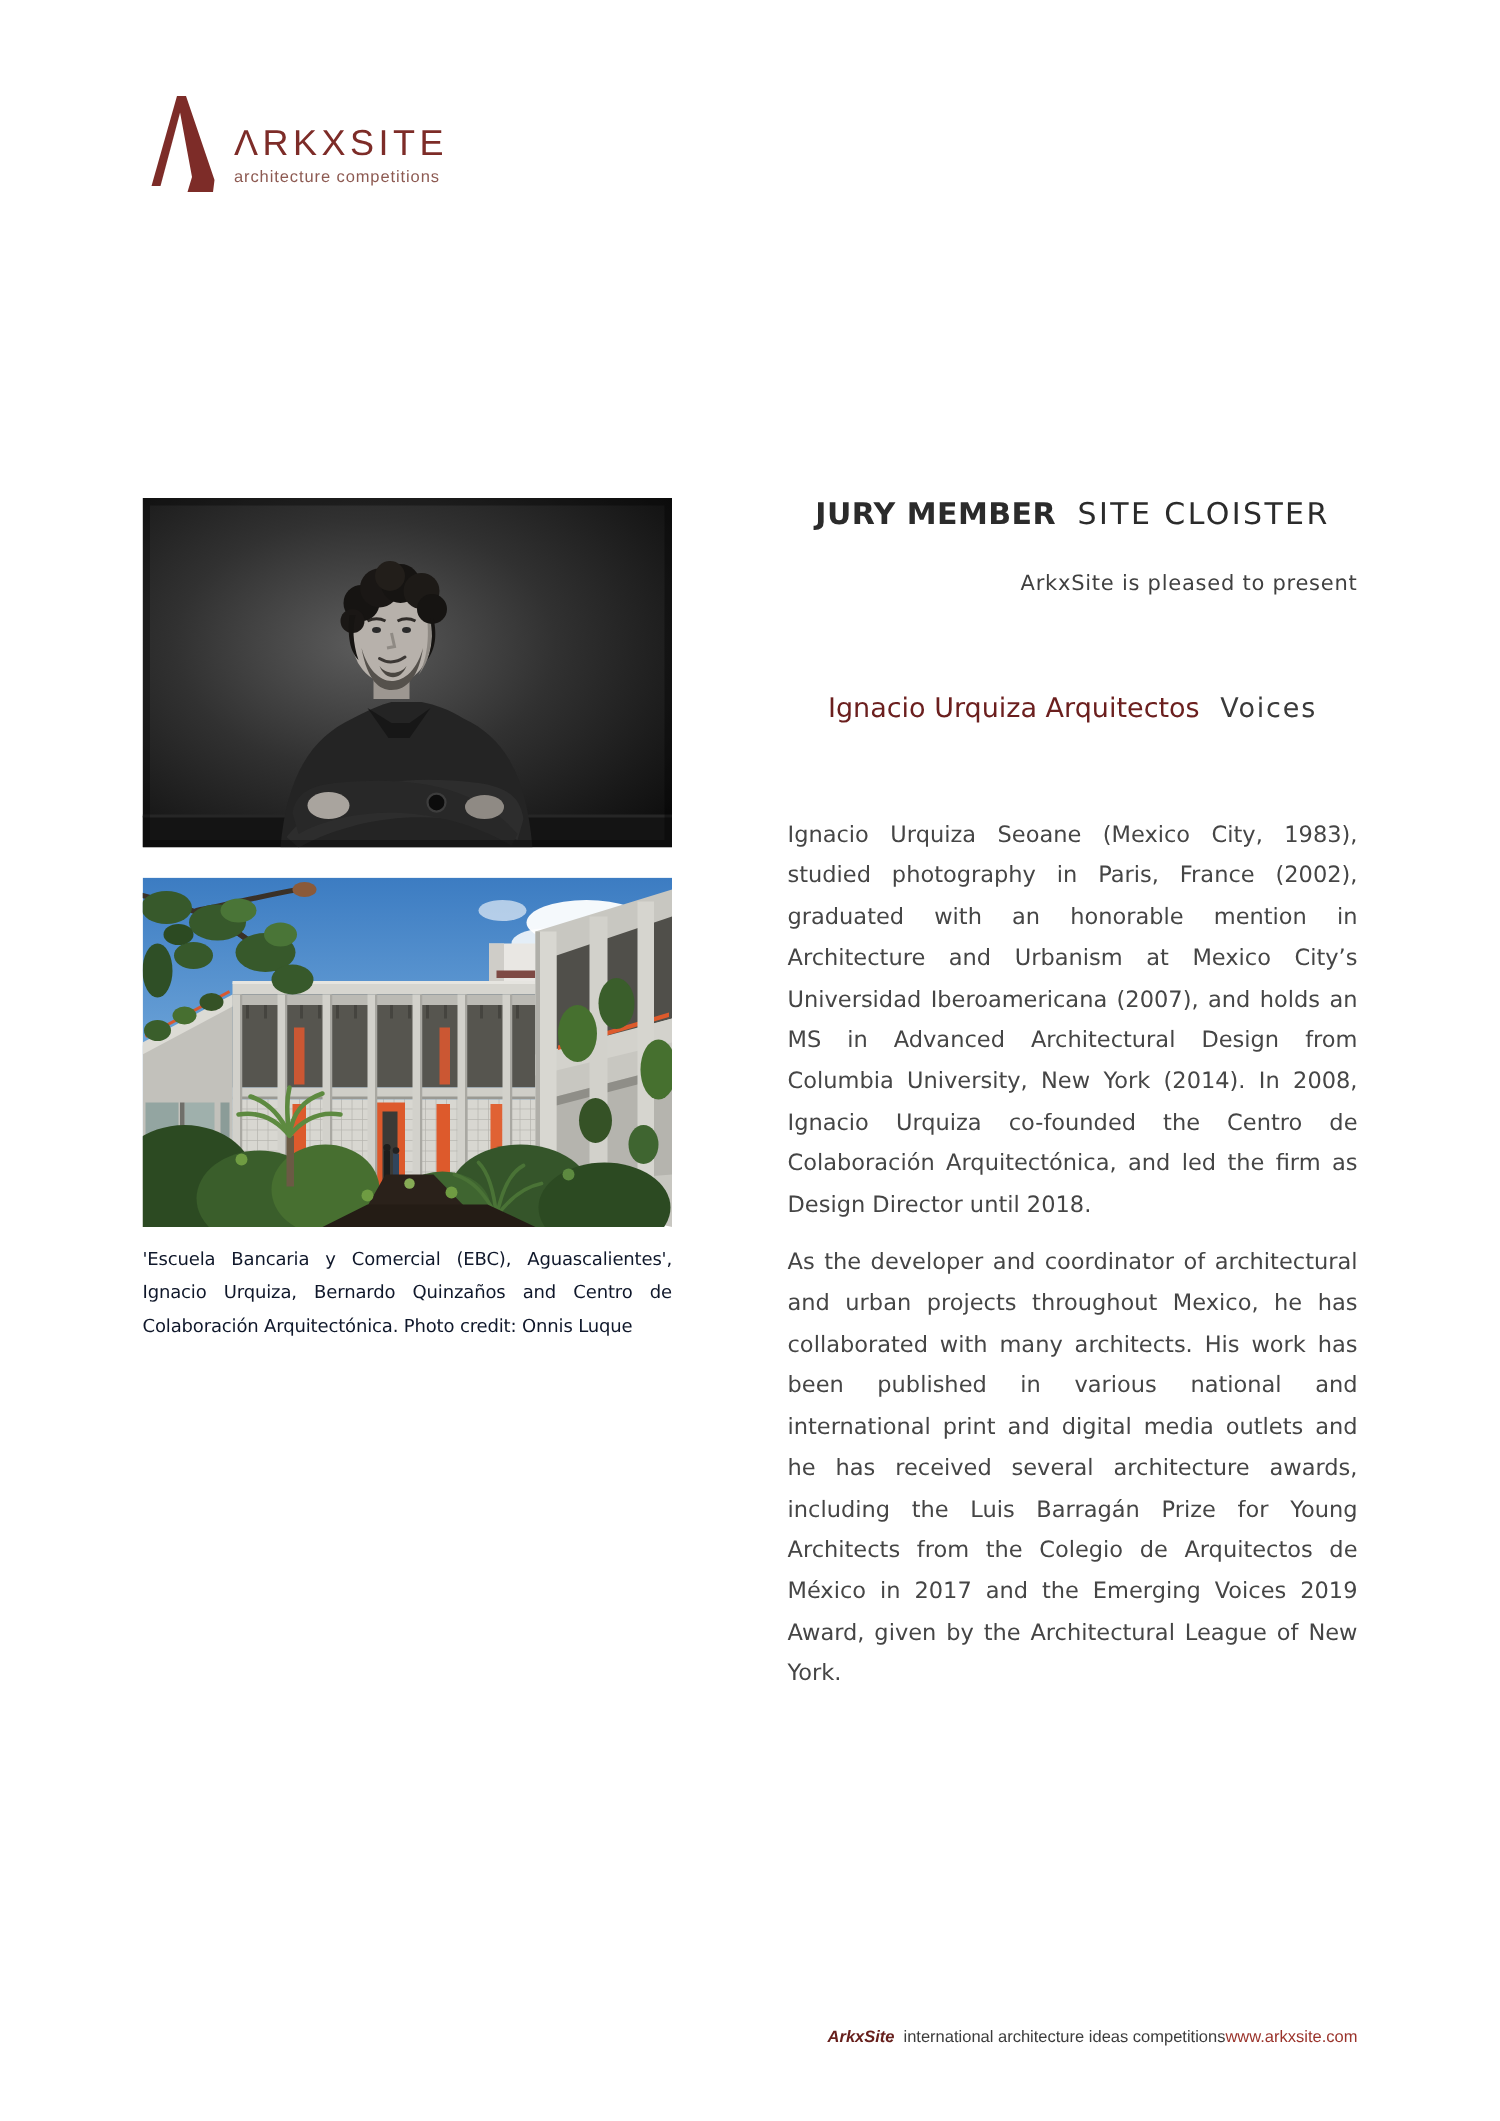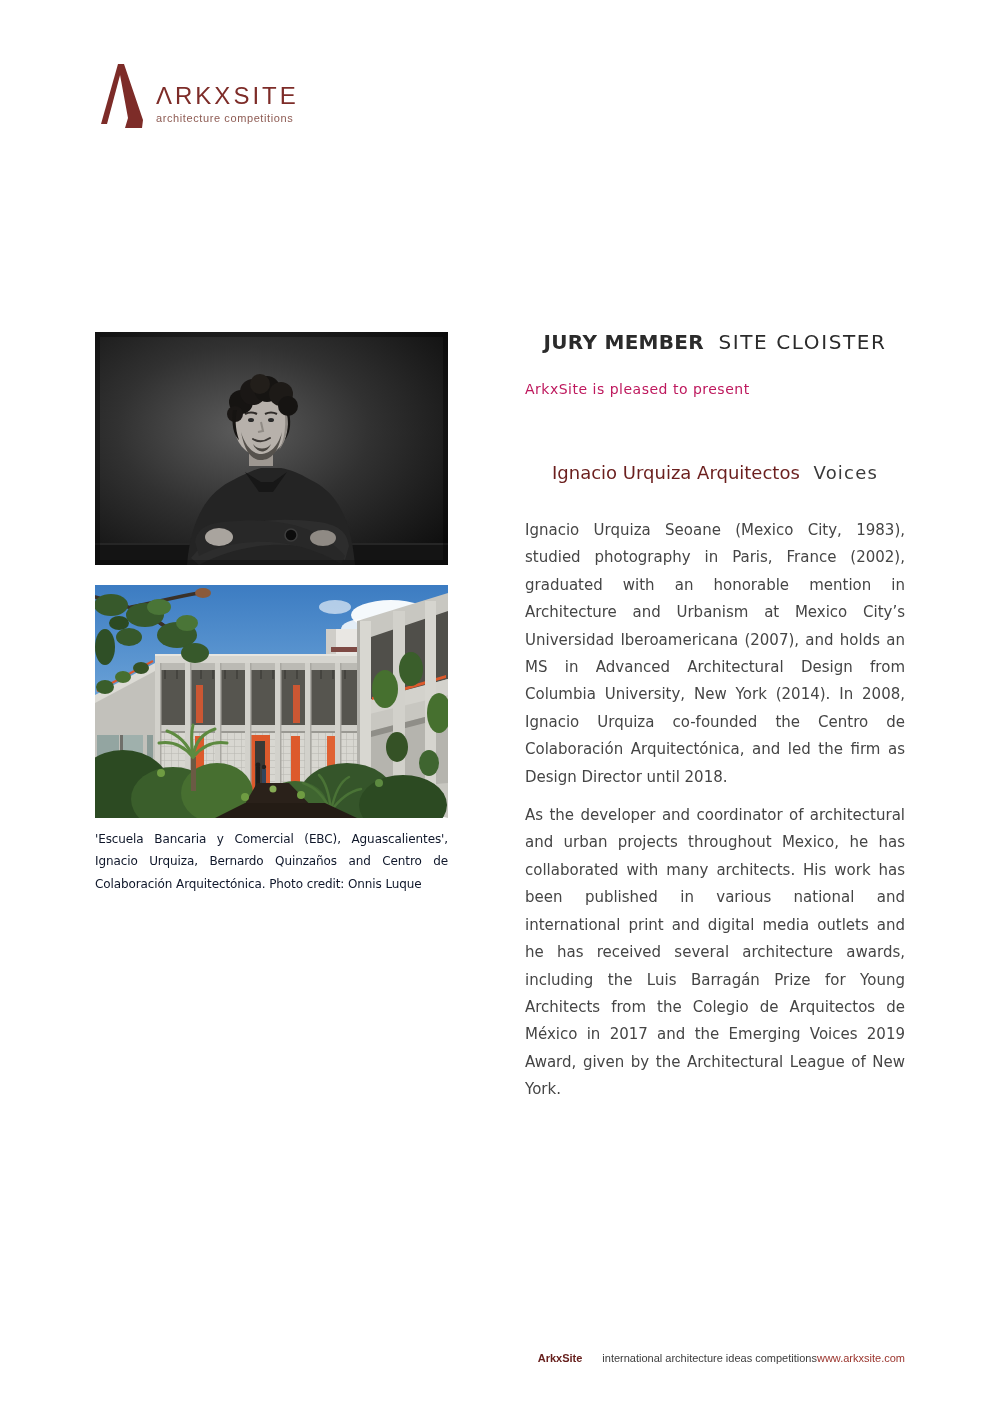--- a/index.html
+++ b/index.html
@@ -28,33 +28,33 @@
   .caption {
     position:absolute; left:95px; top:828px; width:353px;
     font-size:12px; line-height:22.3px; text-align:justify; color:#0f172a;
     letter-spacing:-0.1px;
   }
   
   .rcol { position:absolute; left:525px; width:380px; }
   .heading { top:330px; text-align:center; color:#2b2b2b; font-size:20px; white-space:nowrap; }
   .heading .t-bold { font-weight:bold; letter-spacing:0.3px; }
   .heading .t-reg { font-weight:normal; letter-spacing:1.6px; margin-left:8px; }
-  .subtitle { top:381px; text-align:left; font-size:14px; color:#be185d; letter-spacing:0.5px; }
+  .subtitle { top:381px; text-align:right; font-size:14px; color:#404040; letter-spacing:0.5px; }
   .nameline { top:462px; text-align:center; font-size:18px; white-space:nowrap; }
   .nameline .jury-name { font-weight:normal; color:#6b1f1e; }
   .nameline .jury-country { color:#3a3a3a; letter-spacing:1.2px; margin-left:8px; }
-  .bio { top:517px; font-size:15px; line-height:27.4px; text-align:justify; color:#454545; }
+  .bio { top:543px; font-size:15px; line-height:27.4px; text-align:justify; color:#454545; }
   .bio p { margin-bottom:11px; }
   .bio p:last-child { margin-bottom:0; }
   
   .footer {
     position:absolute; left:525px; top:1352px; width:380px; text-align:right;
     font-family:"Liberation Sans", sans-serif; font-size:11px; color:#3c3c3c; white-space:nowrap;
   }
-  .footer .f-brand { font-weight:bold; color:#67201d; margin-right:20px; }
+  .footer .f-brand { font-weight:bold; color:#67201d; margin-right:6px;font-style:italic; }
   .footer .f-url { color:#9a332b; margin-left:0; text-decoration:none; cursor:pointer; }
 </style>
 </head>
 <body>
 
 <div class="logo">
   <svg class="logo-mark" viewBox="0 0 46 72" aria-hidden="true">
     <polygon points="20,2 25,2 9,62 3,62" fill="#7d2c28"></polygon>
     <polygon points="20,2 26,2 45,58 44,66 27,66 30,56" fill="#7d2c28"></polygon>
   </svg>

